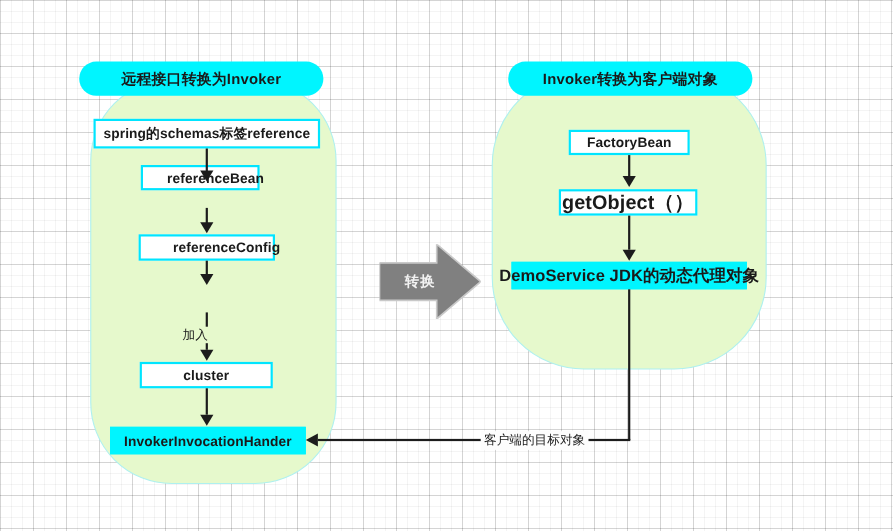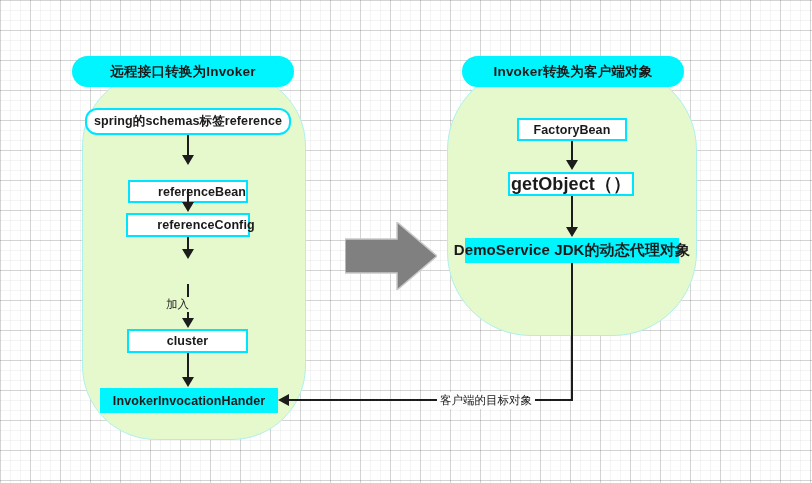--- a/index.html
+++ b/index.html
@@ -81,22 +81,22 @@
     align-items: center;
     justify-content: center;
     white-space: nowrap;
     letter-spacing: .1px;
   }
   .node.filled {
     background: #00f5ff;
     border-color: #00f5ff;
   }
 
-  #node-schemas   { left: 85px;  top: 108px; width: 206px; height: 27px; border-radius: 12px; }
-  #node-refbean   { left: 128px; top: 180px; width: 120px; height: 23px; padding-left: 28px; }
+  #node-schemas   { left: 85px;  top: 108px; width: 206px; height: 27px; }
+  #node-refbean   { left: 128px; top: 150px; width: 108px; height: 23px; padding-left: 28px; }
   #node-refconfig { left: 126px; top: 213px; width: 124px; height: 24px; padding-left: 36px; }
   #node-registry  { left: 124px; top: 260px; width: 127px; height: 24px; font-size: 13px; }
   #node-cluster   { left: 127px; top: 329px; width: 121px; height: 24px; }
   #node-iih       { left: 100px; top: 388px; width: 178px; height: 25px; font-size: 12.5px; }
 
   #node-factorybean { left: 517px; top: 118px; width: 110px; height: 23px; }
   #node-getobject   { left: 508px; top: 172px; width: 126px; height: 24px; font-size: 18px; }
   #node-demoservice { left: 465px; top: 238px; width: 214px; height: 25px; font-size: 15px; }
 
   
@@ -217,15 +217,16 @@
   <div class="vline" style="left:571px; top:263px; height:137px;"></div>
   <div class="hline" style="left:289px; top:399px; width:284px;"></div>
   <div class="arrow-left" style="left:278px; top:394px;"></div>
 
   <div class="edge-label on-grid" style="left:437px; top:392px;">客户端的目标对象</div>
 
   <div id="convert-arrow">
     <svg width="92" height="68" viewBox="0 0 92 68" xmlns="http://www.w3.org/2000/svg">
       <polygon points="0,17 52,17 52,0 92,34 52,68 52,51 0,51" fill="#808080" stroke="#c9c9c9" stroke-width="1.5"></polygon>
     </svg>
+    <div class="cv-text">转换</div>
   </div>
 
 </div>
 
 </body></html>

